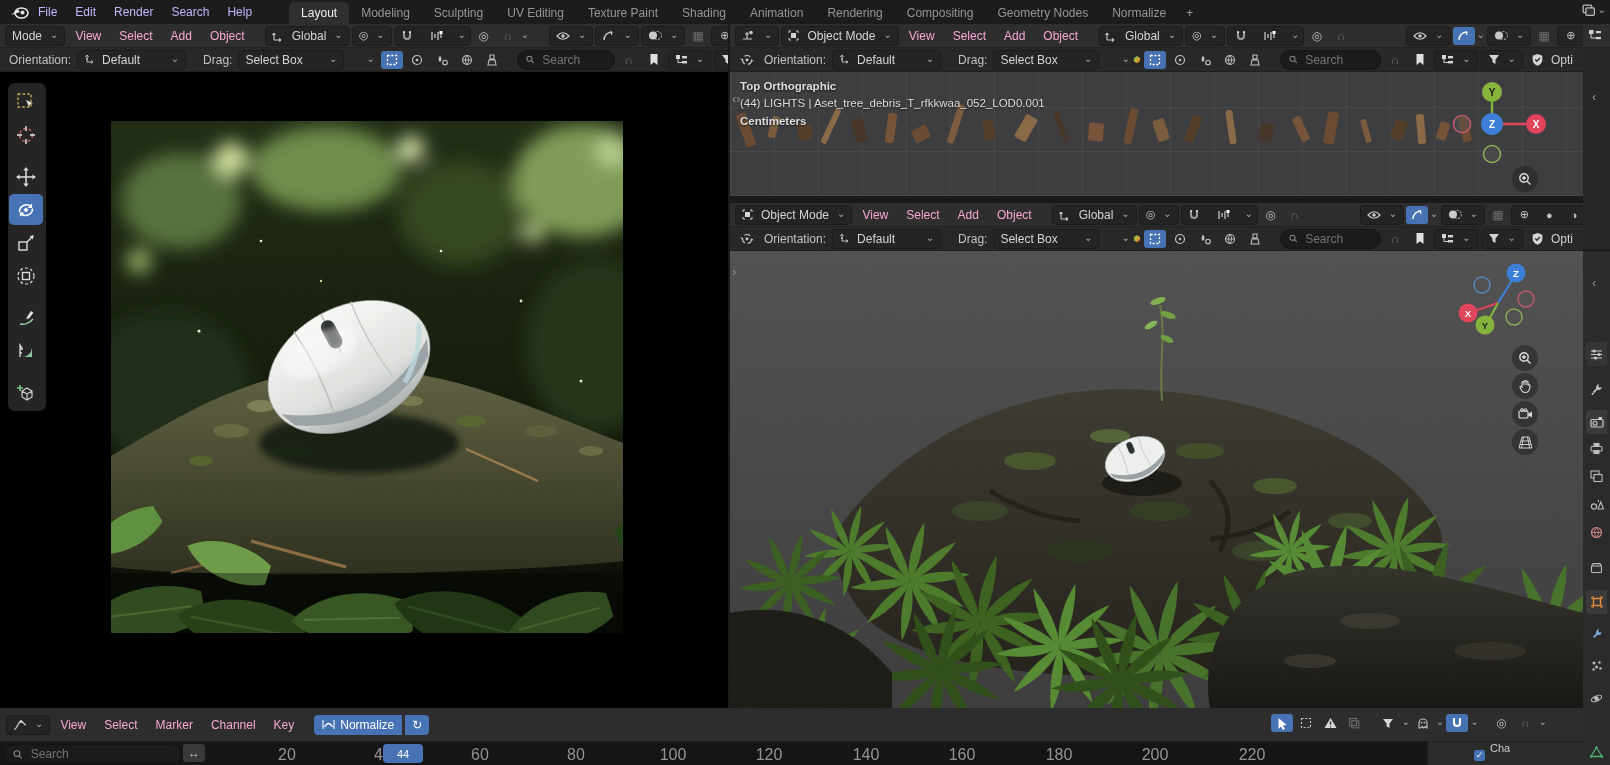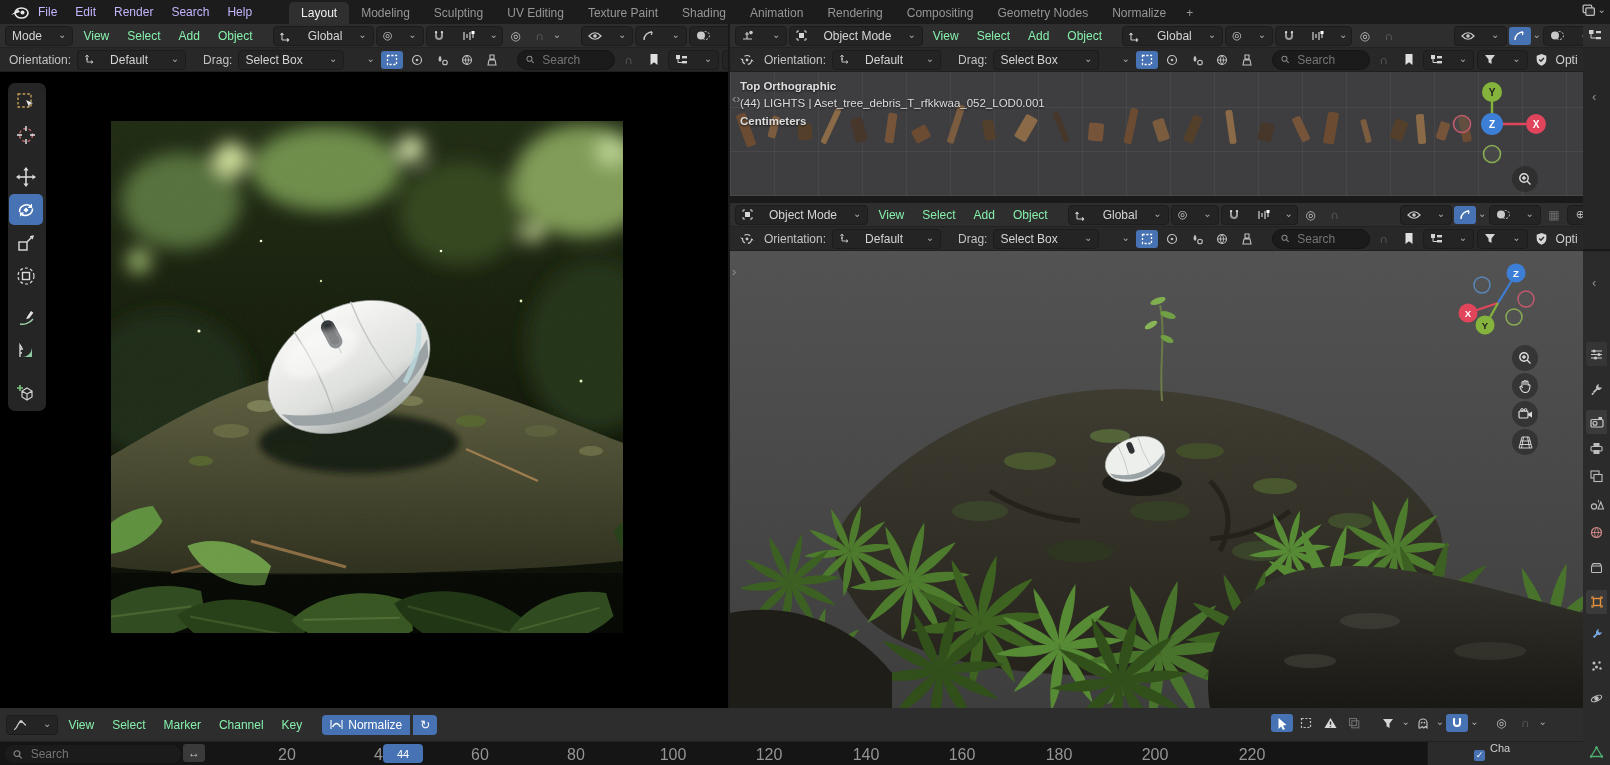--- a/index.html
+++ b/index.html
@@ -13,22 +13,22 @@
   .tb-menu{padding:0 9px;color:#c4b5fd;line-height:24px}
   .tabs{display:flex;margin-left:28px;height:24px;align-items:flex-end}
   .tab{padding:0 12px;color:#969696;line-height:22px;height:22px;border-radius:5px 5px 0 0}
   .tab.active{background:#2f2f2f;color:#f0f0f0}
   .tab.addtab{color:#9a9a9a;padding:0 8px}
   
   .vhead{display:flex;align-items:center;gap:2px;height:23px;background:#2e2e2e;
          border-bottom:1px solid #222;padding:0 5px;white-space:nowrap;overflow:hidden;position:relative}
   .vtool{display:flex;align-items:center;gap:3px;height:23px;background:#282828;
          border-bottom:1px solid #1f1f1f;padding:0 6px;white-space:nowrap;overflow:hidden;position:relative}
-  .m{padding:0 8px;color:#86efac}
-  .pill{display:inline-flex;align-items:center;gap:16px;height:18px;padding:0 6px;background:#242424;
+  .m{padding:0 8px;color:#f9a8d4}
+  .pill{display:inline-flex;align-items:center;gap:8px;height:18px;padding:0 6px;background:#242424;
         border:1px solid #1c1c1c;border-radius:4px;color:#d5d5d5;flex:none}
   .grp{display:inline-flex;background:#242424;border:1px solid #1c1c1c;border-radius:4px;overflow:hidden;height:18px;flex:none}
   .gb{width:25px;height:18px;display:grid;place-items:center;color:#c0c0c0;font-size:11px}
   .gb.on{background:#4772b3;color:#fff}
   .ibtn{width:22px;height:18px;display:grid;place-items:center;border-radius:3px;color:#c2c2c2;flex:none}
   .ibtn.on{background:#4772b3;color:#fff}
   .ibtn.dim{color:#6d6d6d}
   .lab{color:#c3c3c3;padding:0 3px}
   .chev{font-size:10px;color:#aaa;line-height:1;transform:translateY(-1px)}
   .sp8{width:8px;flex:none}.sp16{width:16px;flex:none}.sp24{width:24px;flex:none}.flex1{flex:1}

